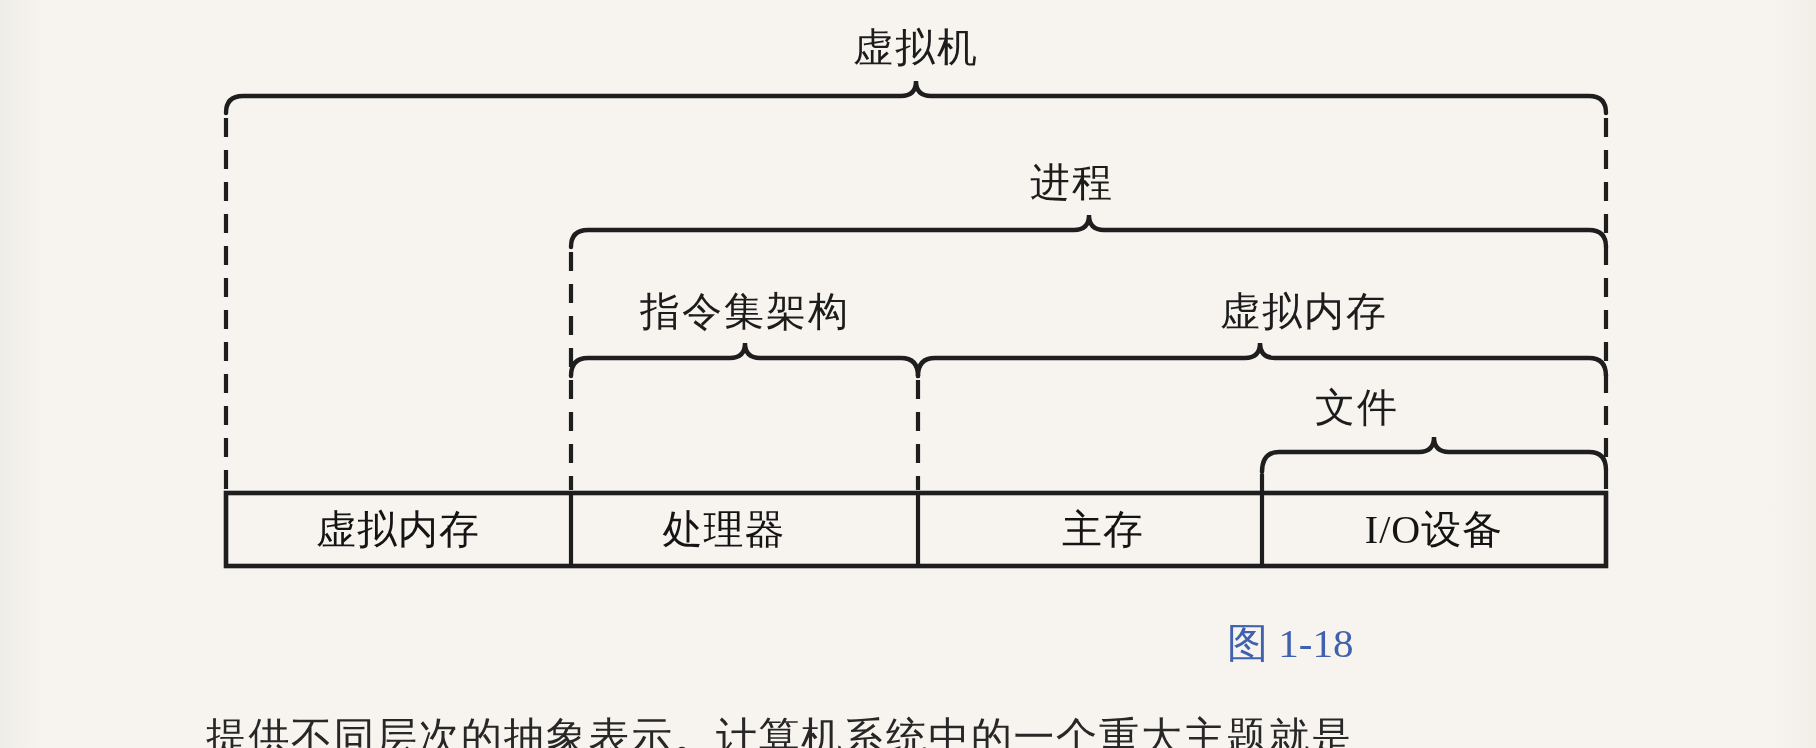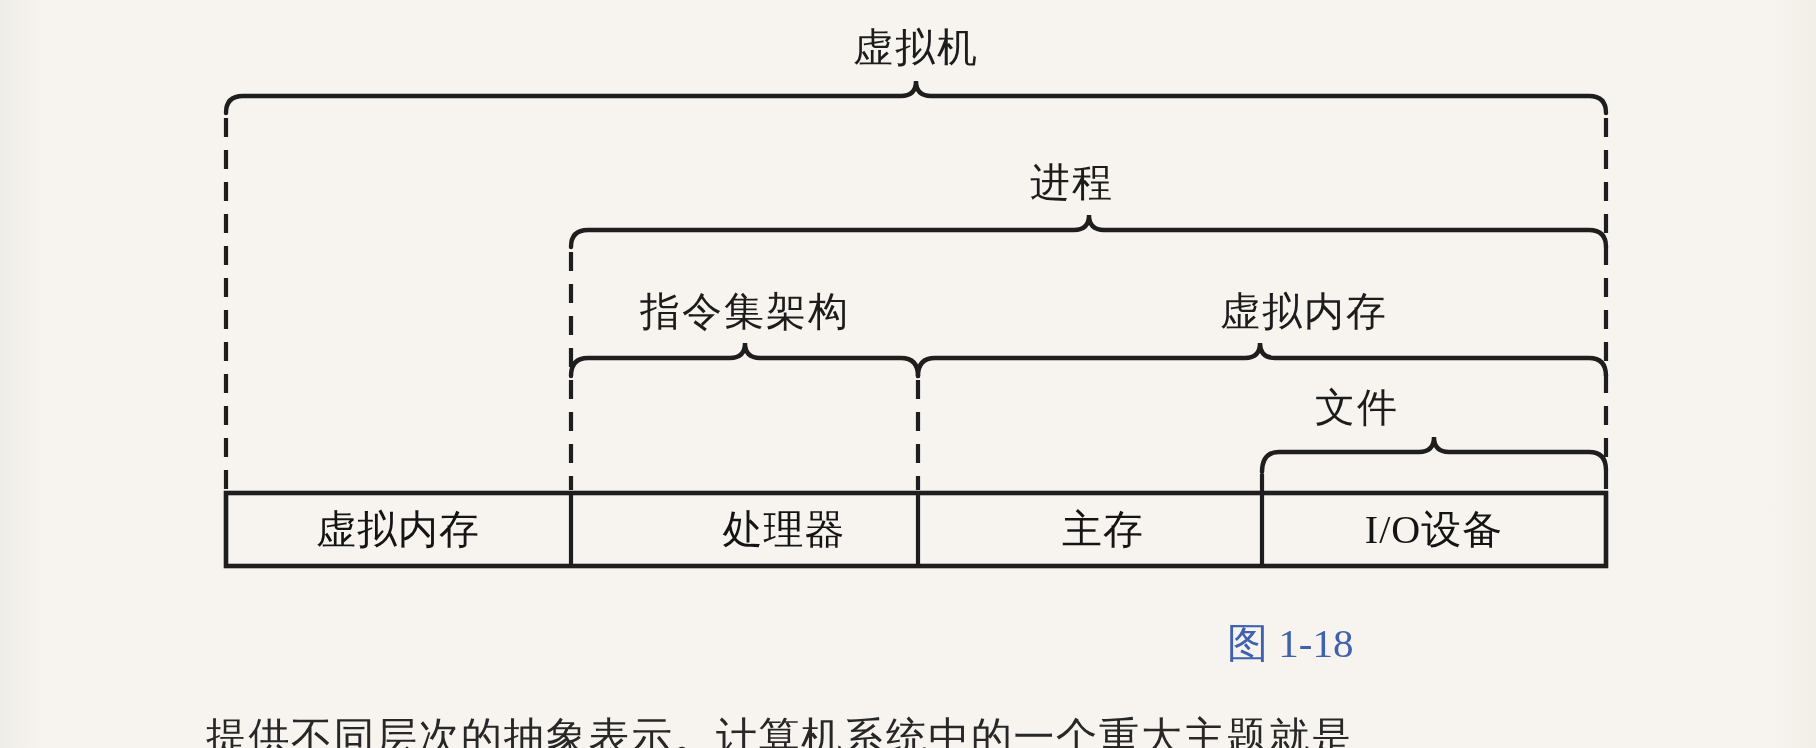--- a/index.html
+++ b/index.html
@@ -88,21 +88,21 @@
     </g>
   </svg>
 
   <div class="brace-label" style="left:916px;  top:27px;">虚拟机</div>
   <div class="brace-label" style="left:1072px; top:162px;">进程</div>
   <div class="brace-label" style="left:745px;  top:291px;">指令集架构</div>
   <div class="brace-label" style="left:1260px; top:291px;margin-left:44px;">虚拟内存</div>
   <div class="brace-label" style="left:1357px; top:387px;">文件</div>
 
   <div class="box-label" style="left:398px;">虚拟内存</div>
-  <div class="box-label" style="left:784px;">处理器</div>
+  <div class="box-label" style="left:724px;">处理器</div>
   <div class="box-label" style="left:1090px;margin-left:13px;">主存</div>
   <div class="box-label" style="left:1434px;">I/O设备</div>
 
   <div class="caption">
     <span class="fig-num">图 1-18</span>
     <span class="cap-lines">
       <span class="cap-line" style="display:block;">提供不同层次的抽象表示。计算机系统中的一个重大主题就是</span>
     </span>
   </div>
 

